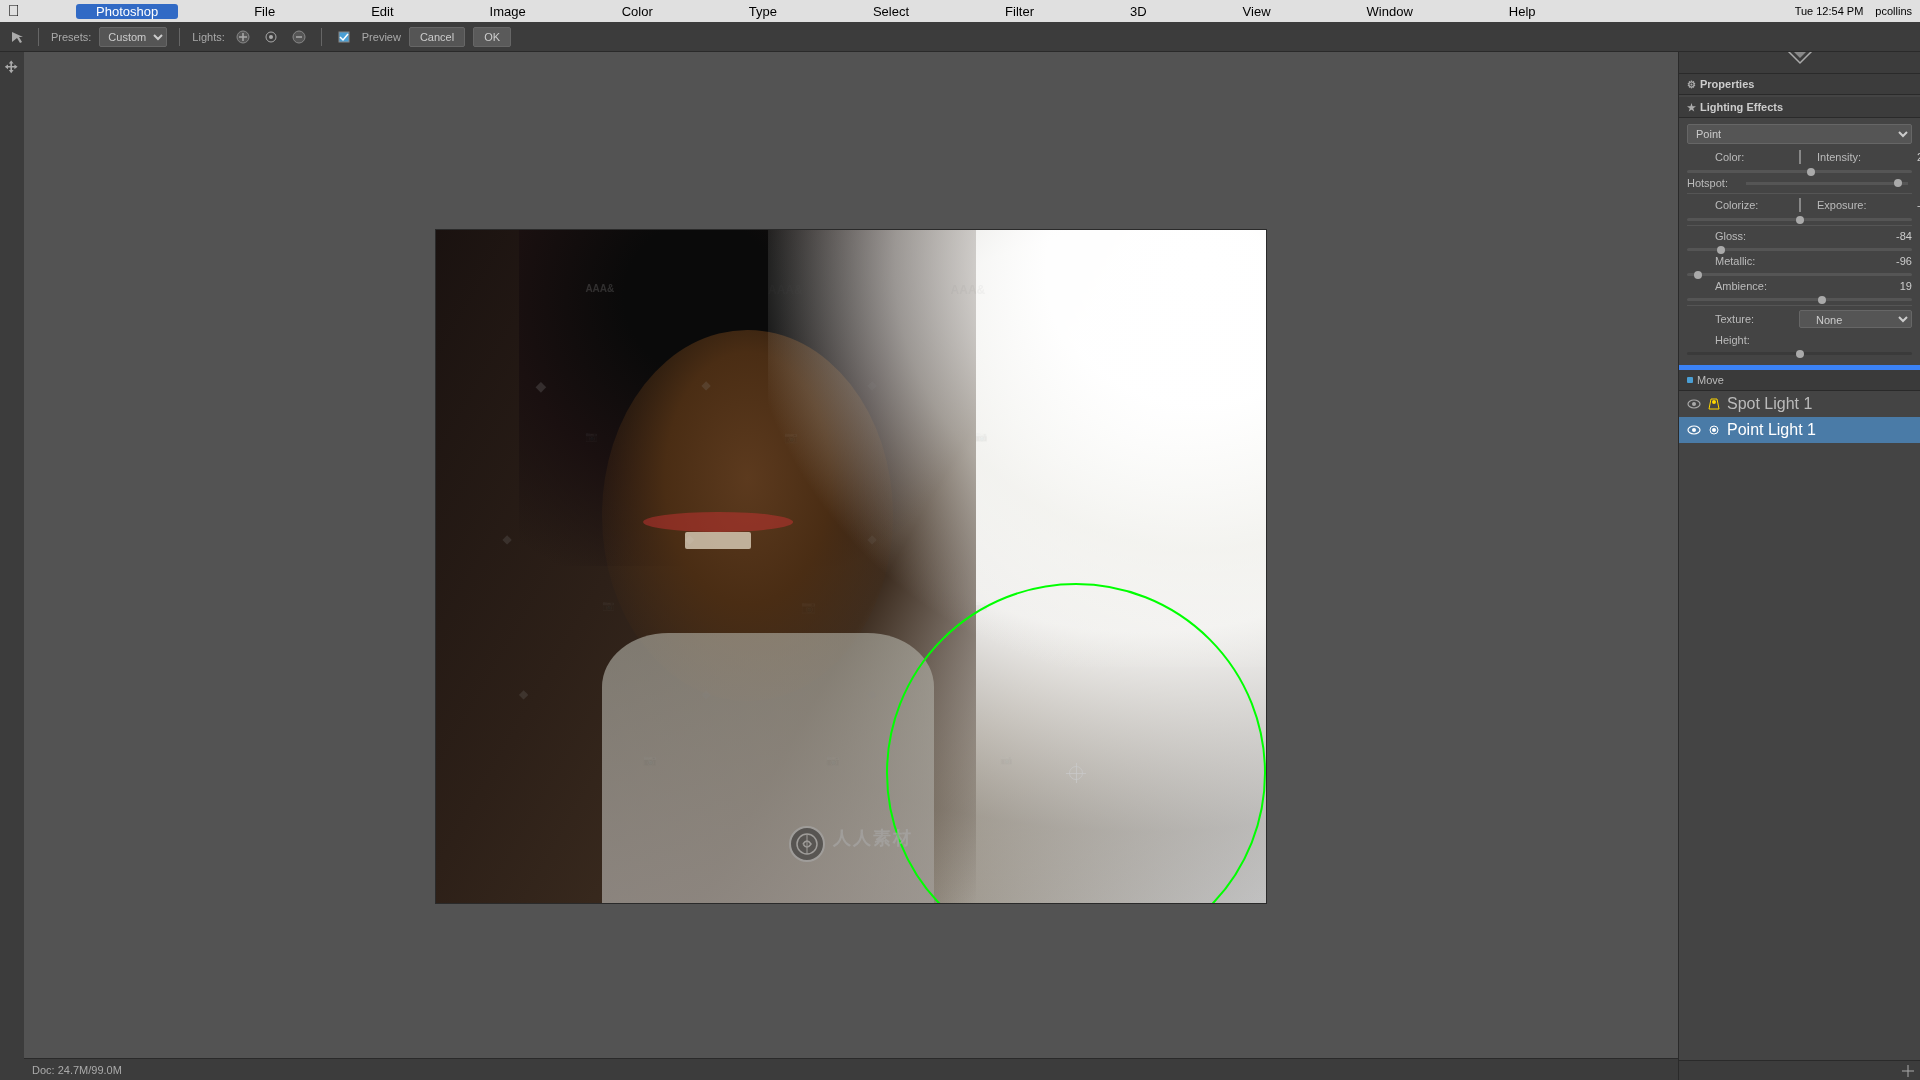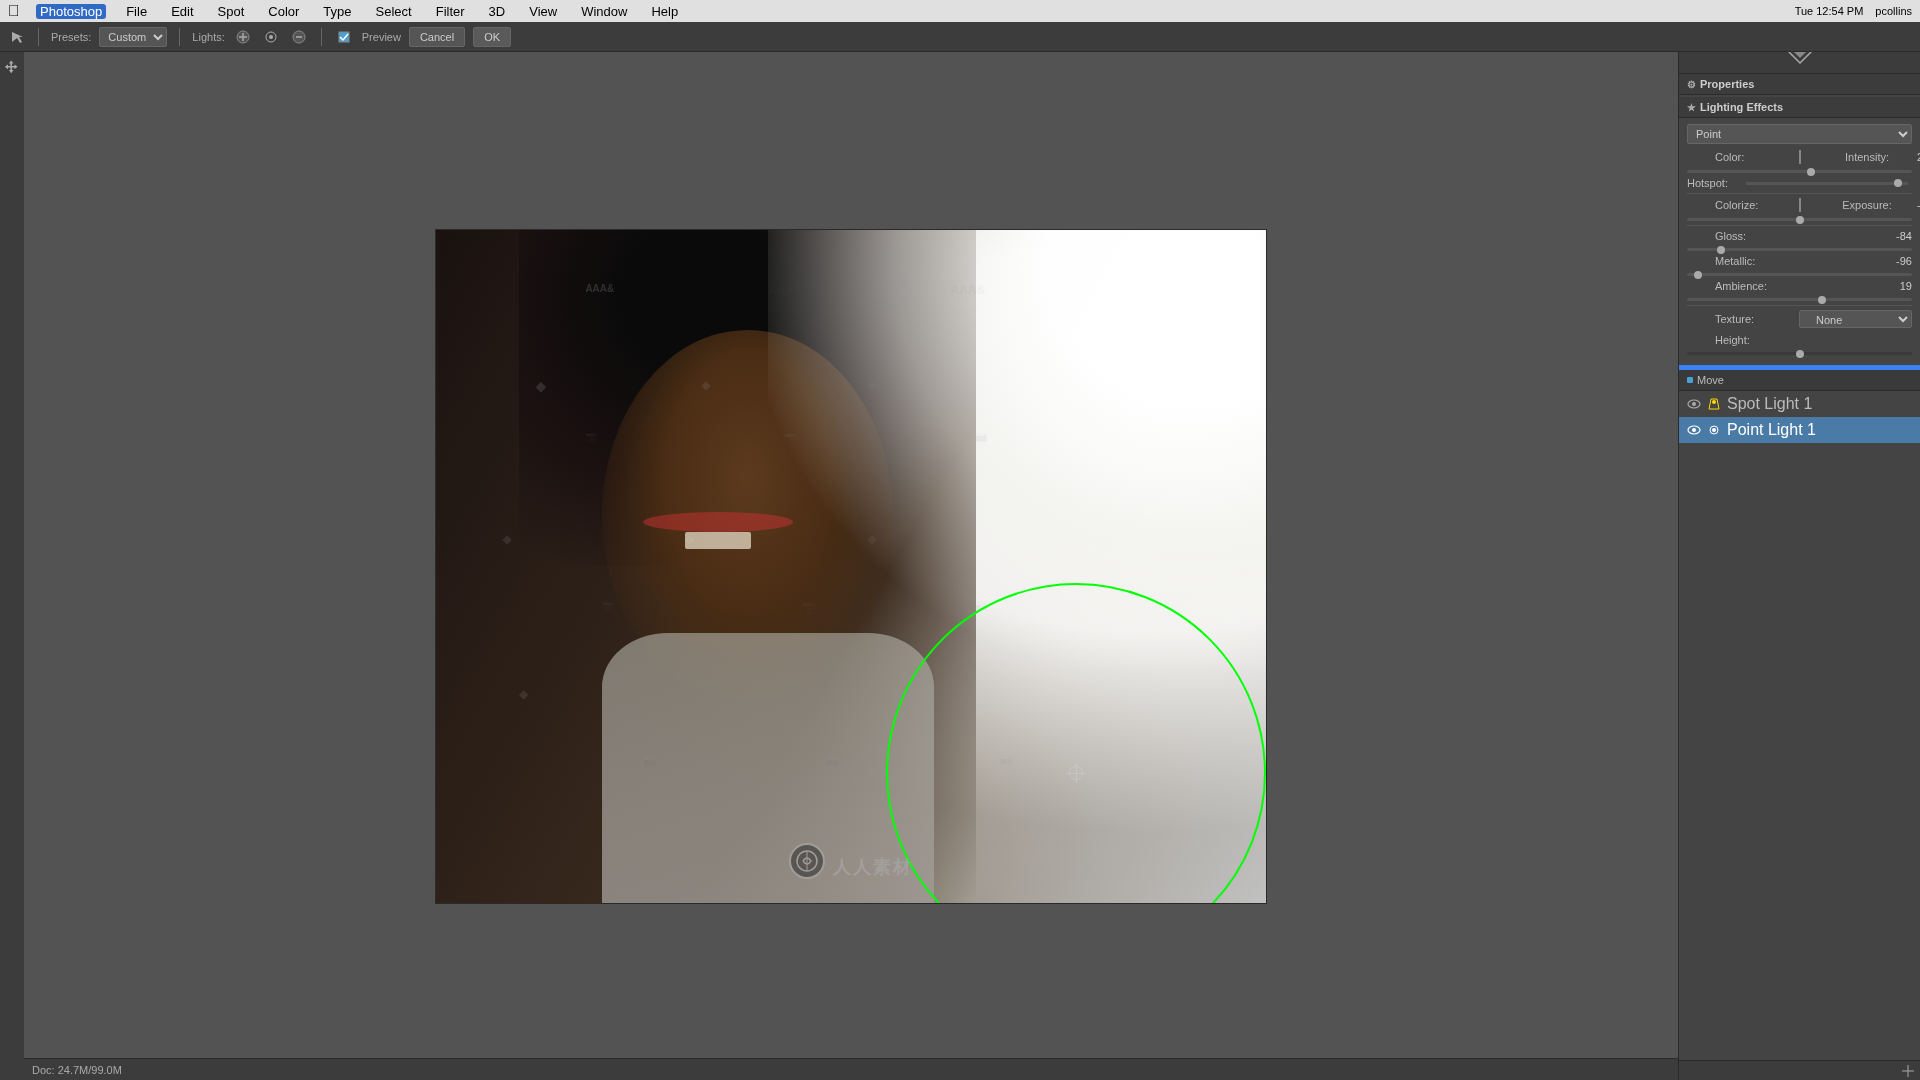--- a/index.html
+++ b/index.html
@@ -30,21 +30,22 @@
       font-size: 13px;
       color: #000;
     }
     .menu-apple {
       font-size: 16px;
       color: #000;
       font-weight: bold;
     }
     .menu-item {
       cursor: pointer;
-      padding: 0 4px;
+      padding: 0 20px;
+      margin-left: 40px;
     }
     .menu-item.active {
       background: #316AC5;
       color: white;
       border-radius: 3px;
     }
     .menu-right {
       margin-left: auto;
       display: flex;
       align-items: center;
@@ -247,25 +248,25 @@
       padding: 0 8px;
       gap: 8px;
       font-size: 11px;
       color: #aaa;
       border-top: 1px solid #2a2a2a;
     }
 
     
     #watermark-logo {
       position: absolute;
-      bottom: 25px;
+      bottom: 42px;
       left: 50%;
       transform: translateX(-50%);
       display: flex;
-      align-items: flex-end;
+      align-items: flex-start;
       gap: 8px;
       opacity: 0.6;
     }
     .logo-circle {
       width: 36px;
       height: 36px;
       border-radius: 50%;
       background: #333;
       border: 2px solid #aaa;
       display: flex;
@@ -347,21 +348,20 @@
     .prop-label {
       width: 80px;
       color: #bbb;
       flex-shrink: 0;
       margin-left: 28px;
     }
     .prop-label-wide {
       width: 100px;
       color: #bbb;
       flex-shrink: 0;
-      text-align: center;
     }
     .prop-value {
       color: #ccc;
       margin-left: auto;
     }
 
     .prop-color-swatch {
       width: 24px;
       height: 14px;
       background: #fff;
@@ -527,21 +527,21 @@
     }
   </style>
 </head>
 <body>
 
 <div id="menubar">
   <span class="menu-apple"></span>
   <span class="menu-item active">Photoshop</span>
   <span class="menu-item">File</span>
   <span class="menu-item">Edit</span>
-  <span class="menu-item">Spot</span>
+  <span class="menu-item">Image</span>
   <span class="menu-item">Color</span>
   <span class="menu-item">Type</span>
   <span class="menu-item">Select</span>
   <span class="menu-item">Filter</span>
   <span class="menu-item">3D</span>
   <span class="menu-item">View</span>
   <span class="menu-item">Window</span>
   <span class="menu-item">Help</span>
   <div class="menu-right">
     <span>Tue 12:54 PM</span>

